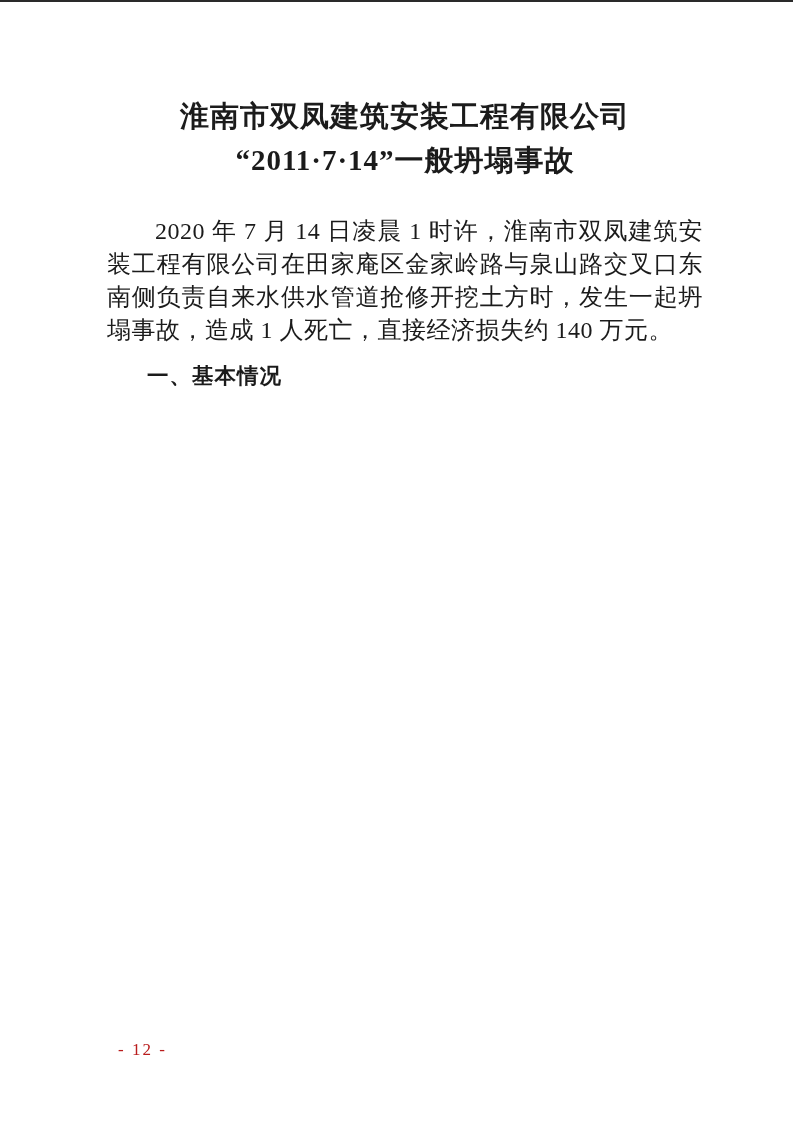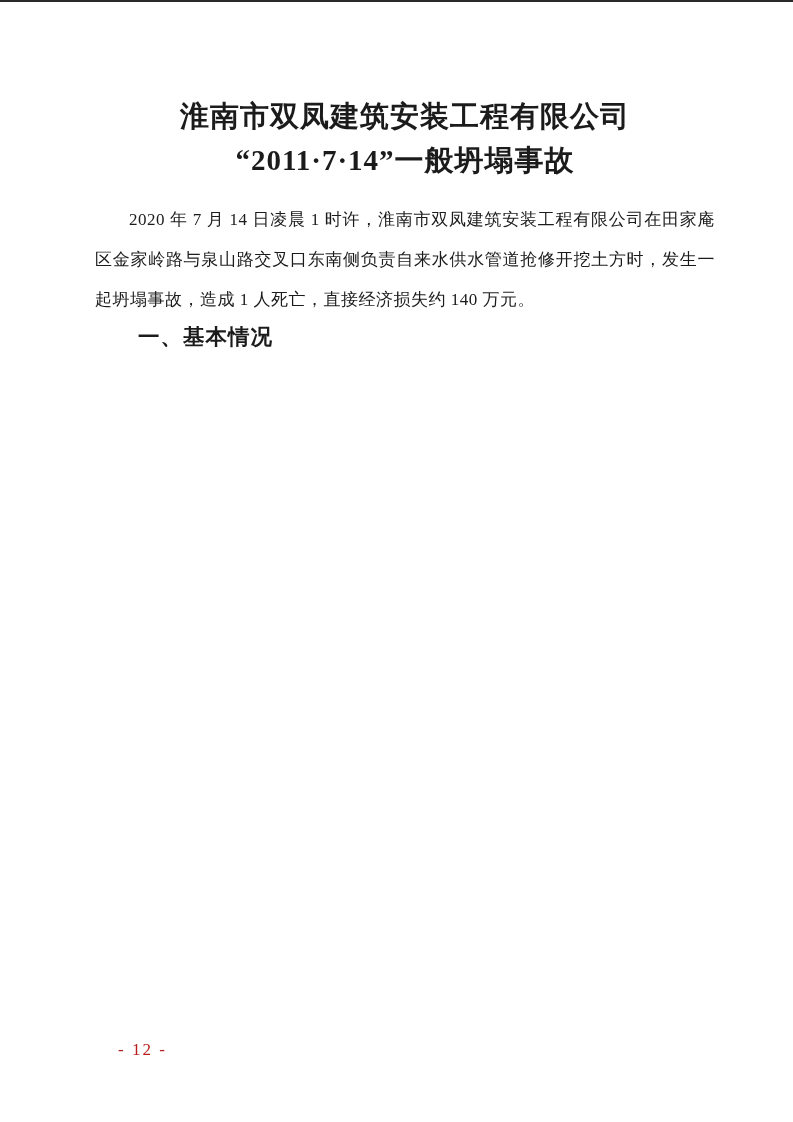--- a/index.html
+++ b/index.html
@@ -26,35 +26,35 @@
     width: 100%;
     height: 2px;
     background: #2a2a2a;
   }
   .title-block {
     text-align: center;
     font-weight: 700;
     font-size: 29px;
     line-height: 44px;
     letter-spacing: 1px;
-    margin: 0 0 18px 0;
+    margin: 0 0 33px 0;
   }
   .title-line {
     white-space: nowrap;
   }
   .body-text p {
-    margin: 0;
-    font-size: 17px;
-    line-height: 40px;
+    margin: 12px;
+    font-size: 24px;
+    line-height: 33px;
     text-align: justify;
     text-indent: 2em;
     letter-spacing: 0.5px;
   }
   .section-heading {
-    margin: 0;
+    margin: 9px;
     font-size: 21.5px;
     line-height: 34.7px;
     text-indent: 2em;
     font-weight: 700;
     font-family: "Liberation Sans", "DejaVu Sans", sans-serif;
     letter-spacing: 1px;
   }
   .page-footer {
     position: absolute;
     left: 118px;

